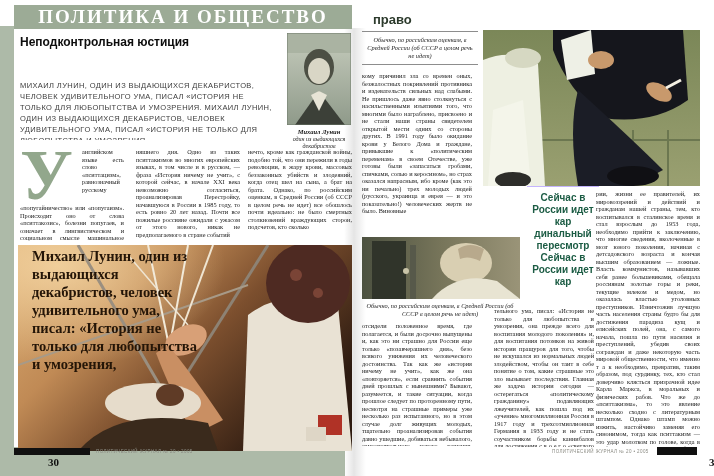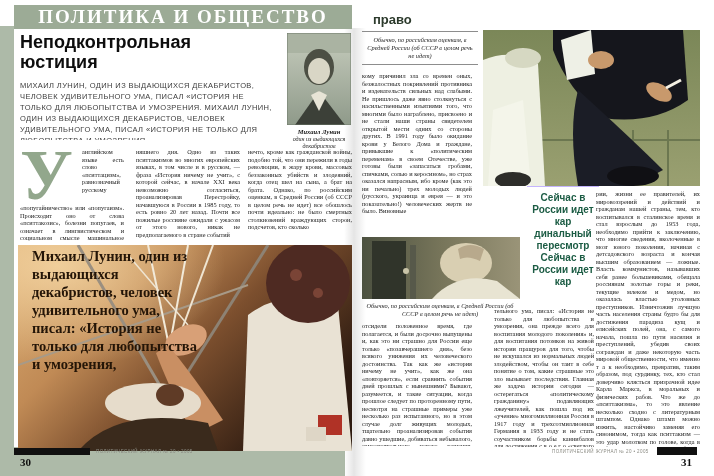--- a/index.html
+++ b/index.html
@@ -8,21 +8,21 @@
   
   .left-band{position:absolute;left:0;top:26px;width:14px;height:450px;background:#adbaa8;}
   .bottom-strip{position:absolute;left:0;top:447px;width:345px;height:29px;background:#adbaa8;}
   .banner{position:absolute;left:14px;top:5px;width:338px;height:24px;background:#9cab96;
           color:#fff;font-family:"Liberation Serif",serif;font-weight:bold;font-size:19px;
           letter-spacing:2px;line-height:24px;text-align:center;white-space:nowrap;}
   .gutter{position:absolute;left:344px;top:28px;width:22px;height:448px;
           background:linear-gradient(to right,rgba(0,0,0,0) 0%,rgba(0,0,0,.10) 45%,rgba(0,0,0,0) 100%);}
   
   .headline{position:absolute;left:20px;top:32px;width:220px;font-family:"Liberation Sans",sans-serif;
-            font-weight:bold;font-size:18px;line-height:20px;color:#0d0d0d;}
+            font-weight:bold;font-size:12px;line-height:20px;color:#0d0d0d;}
   .lead{position:absolute;left:20px;top:80px;width:258px;height:60px;overflow:hidden;
         font-family:"Liberation Sans",sans-serif;font-size:7.5px;line-height:11px;color:#3c3c3c;
         text-transform:uppercase;letter-spacing:.4px;}
   .portrait{position:absolute;left:287px;top:33px;width:64px;height:92px;overflow:hidden;}
   .portrait-cap{position:absolute;left:279px;top:128px;width:80px;text-align:center;
         font-family:"Liberation Serif",serif;font-style:italic;color:#222;}
   .portrait-cap .nm{font-weight:bold;font-size:6.5px;line-height:8px;}
   .portrait-cap .rl{font-size:6px;line-height:7px;}
   .bodycol{position:absolute;top:148px;width:104px;height:102px;overflow:hidden;
            font-size:6.3px;line-height:7.5px;text-align:justify;color:#1b1b1b;}
@@ -32,21 +32,21 @@
   .bigphoto{position:absolute;left:18px;top:245px;width:334px;height:206px;overflow:hidden;}
   .pullquote{position:absolute;left:32px;top:247px;width:172px;
              font-family:"Liberation Serif",serif;font-weight:bold;font-size:14.5px;line-height:18px;
              color:#241507;}
   .blackbar-l{position:absolute;left:14px;top:448px;width:76px;height:7px;background:#101010;}
   .imprint{position:absolute;font-family:"Liberation Sans",sans-serif;font-size:4.5px;
            letter-spacing:.4px;color:#8a8a82;text-transform:uppercase;white-space:nowrap;}
   .imprint-l{left:96px;top:449px;}
   .imprint-r{left:552px;top:449px;}
   .pagenum{position:absolute;font-family:"Liberation Serif",serif;font-weight:bold;
-           font-size:11px;color:#101010;}
+           font-size:11px;color:#101010;margin-left:28px;}
   .pagenum-l{left:20px;top:456px;}
   .pagenum-r{left:664px;top:456px;width:28px;text-align:right;}
   .blackbar-r{position:absolute;left:657px;top:447px;width:40px;height:8px;background:#101010;}
   
   .section-label{position:absolute;left:373px;top:12px;font-family:"Liberation Sans",sans-serif;
                  font-weight:bold;font-size:13px;color:#2c3a2c;text-align:center;}
   .cap-box{position:absolute;left:362px;top:31px;width:110px;border-top:1px solid #8d8d8d;
            border-bottom:1px solid #8d8d8d;padding:4px 3px;font-style:italic;font-size:6.3px;
            line-height:8px;text-align:center;color:#222;}
   .rcol{position:absolute;font-size:6.3px;line-height:7.5px;text-align:justify;color:#1b1b1b;

